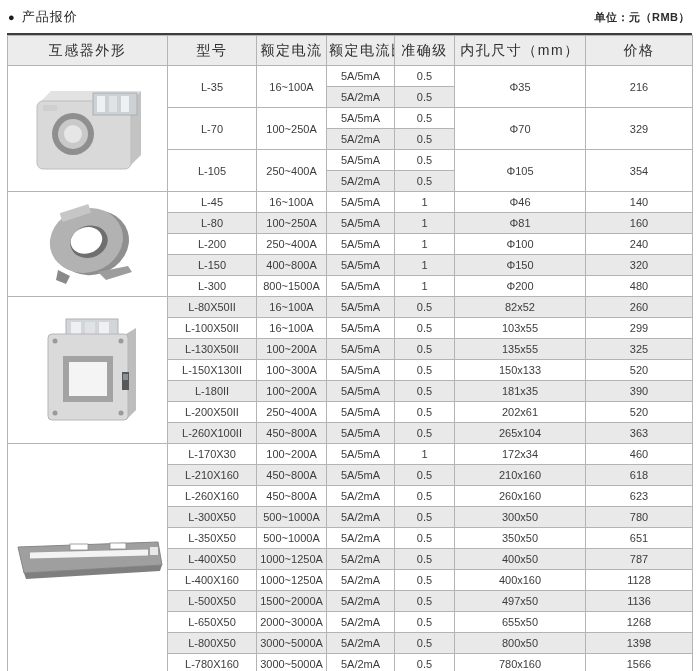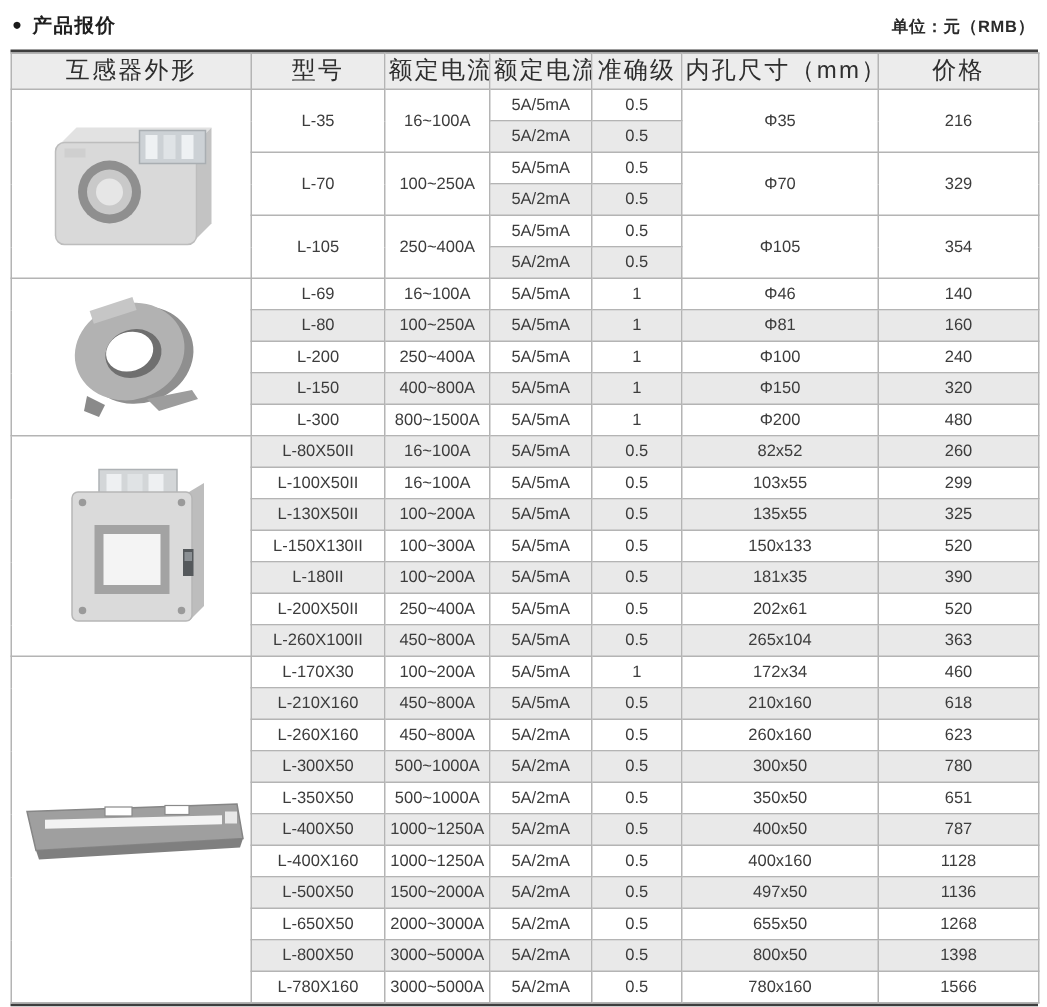--- a/index.html
+++ b/index.html
@@ -29,21 +29,21 @@
     padding:8px 8px 7px 8px;
   }
   .bullet{
     font-size:11px;
     color:#1a1a1a;
     line-height:1;
   }
   .page-title{
     margin-left:7px;
     font-size:13px;
-    font-weight:bold;
+    font-weight:normal;
     color:#1f1f1f;
     letter-spacing:1px;
   }
   .unit-label{
     margin-left:auto;
     font-size:11px;
     color:#2b2b2b;
     letter-spacing:0.5px;
     font-weight:bold;
   }
@@ -62,24 +62,24 @@
   }
   th,td{
     border:1px solid var(--border);
     text-align:center;
     vertical-align:middle;
     padding:0 2px;
     overflow:hidden;
     white-space:nowrap;
   }
   th{
-    height:24px;
+    height:30px;
     background:var(--header-bg);
     font-weight:normal;
-    font-size:16px;
+    font-size:14px;
     color:#2e2e2e;
     letter-spacing:1.5px;
   }
   td{
     height:21px;
     font-size:11px;
     color:#3c3c3c;
   }
   tr.shade td{background:var(--shade);}
   td.img-cell{background:#fff !important;}
@@ -177,21 +177,21 @@
         <ellipse cx="56" cy="46" rx="37" ry="32" fill="#8f8f8f"></ellipse>
         <ellipse cx="51" cy="42" rx="37" ry="32" fill="#b2b2b2"></ellipse>
         <ellipse cx="53" cy="44" rx="19" ry="16" fill="#6f6f6f"></ellipse>
         <ellipse cx="51" cy="42" rx="16" ry="13" fill="#ffffff"></ellipse>
         <rect x="34" y="8" width="30" height="9" fill="#c6c6c6"></rect>
       </g>
       <polygon points="62,74 92,68 96,74 70,82" fill="#9d9d9d"></polygon>
       <polygon points="22,72 34,78 30,86 20,82" fill="#8a8a8a"></polygon>
     </svg>
   </td>
-            <td>L-69</td>
+            <td>L-45</td>
             <td>16~100A</td>
             <td>5A/5mA</td>
             <td>1</td>
             <td>Φ46</td>
             <td>140</td>
           </tr>
           <tr class="shade">
             <td>L-80</td>
             <td>100~250A</td>
             <td>5A/5mA</td>

